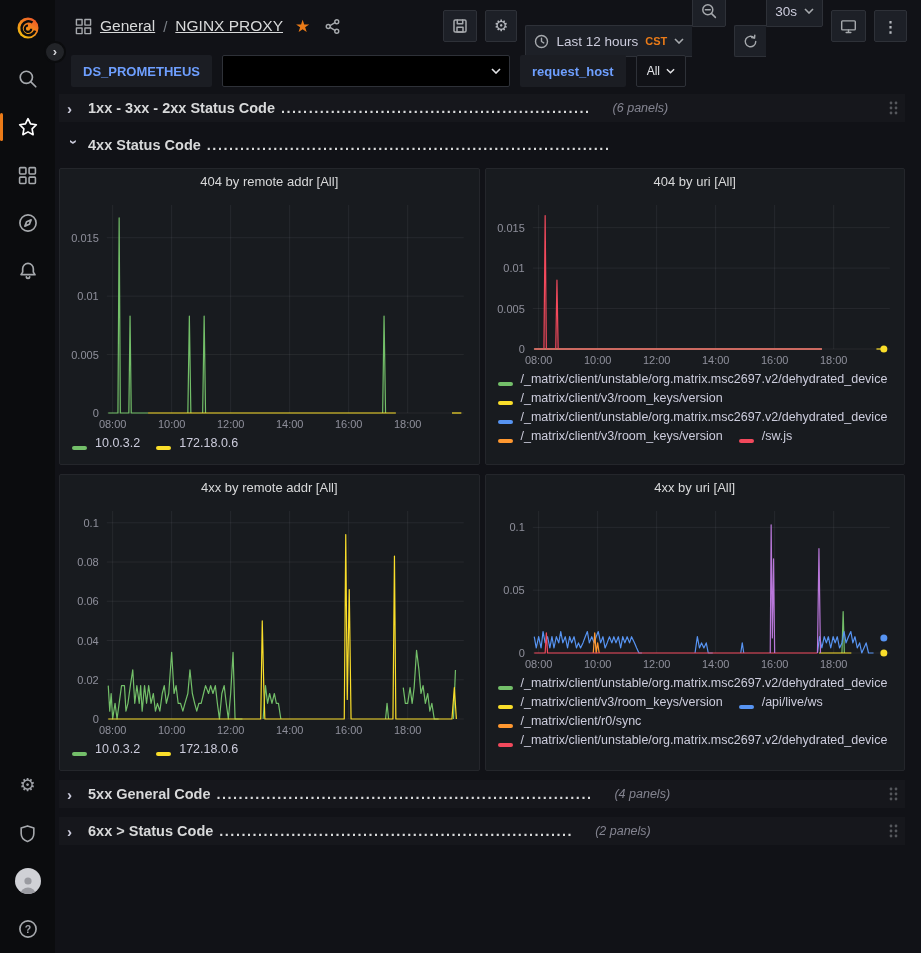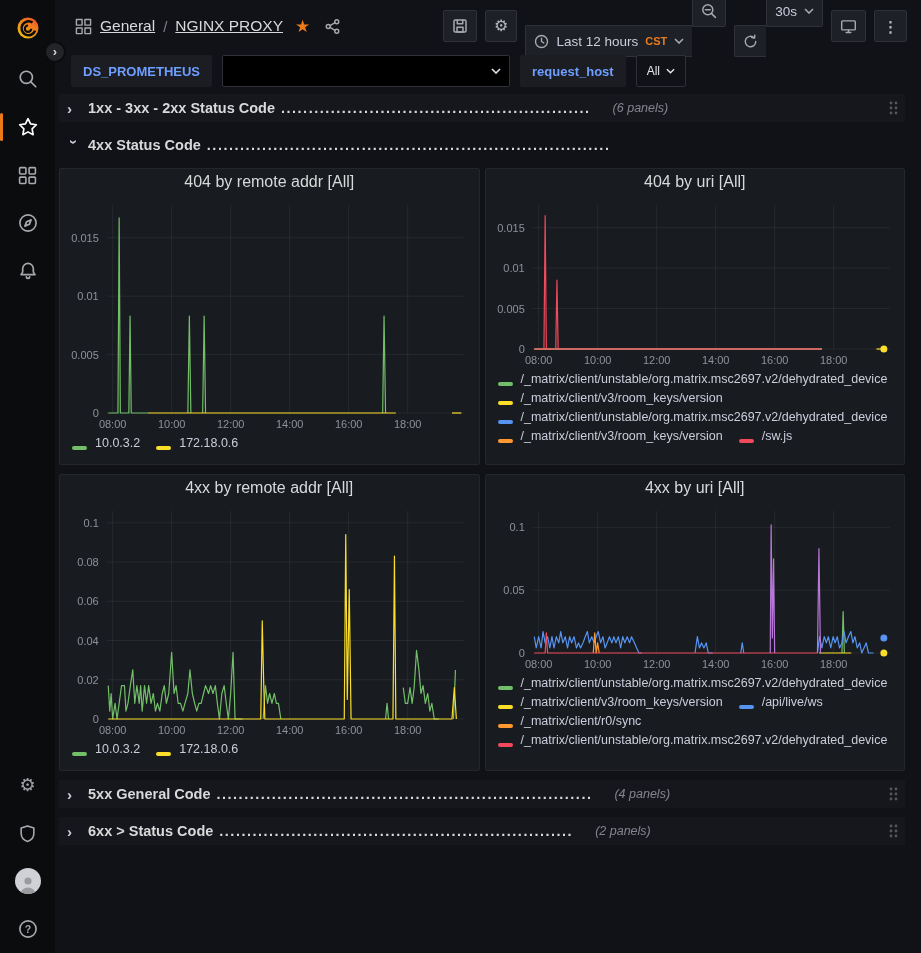--- a/index.html
+++ b/index.html
@@ -49,21 +49,21 @@
   .rowhdr { height:28px; display:flex; align-items:center; background:#16171c; margin-bottom:9px; padding:0 6px 0 8px; cursor:pointer; }
   .rowhdr .rchev { width:14px; color:#ccccdc; font-size:15px; font-weight:bold; display:inline-block; }
   .rchev.open { transform:rotate(90deg) translateX(1px); }
   .row-title { font-size:14.5px; font-weight:bold; color:#d8d9da; margin-left:7px; white-space:nowrap; }
   .row-dots { font-size:14.5px; font-weight:bold; color:#d8d9da; letter-spacing:1.5px; margin-left:6px; white-space:nowrap; overflow:hidden; }
   .row-count { font-style:italic; color:rgba(204,204,220,0.6); font-size:12.5px; margin-left:22px; white-space:nowrap; }
   .row-handle { margin-left:auto; color:#55575c; cursor:grab; flex-shrink:0; }
 
   .pgrid { display:grid; grid-template-columns:1fr 1fr; gap:5px; margin-bottom:9px; }
   .panel { height:297px; background:#181b1f; border:1px solid #24262b; border-radius:2px; overflow:hidden; display:flex; flex-direction:column; }
-  .panel-title { font-size:16px; font-weight:500; color:#d8d9da; text-align:center; height:26px; line-height:26px; cursor:pointer; flex-shrink:0; }
+  .panel-title { font-size:13px; font-weight:500; color:#d8d9da; text-align:center; height:26px; line-height:26px; cursor:pointer; flex-shrink:0; }
   svg.chart { display:block; width:100%; flex-shrink:0; }
   .legend { display:flex; flex-wrap:wrap; align-content:flex-start; column-gap:16px; row-gap:5px; padding:3px 8px 0 12px; overflow:hidden; flex:1; }
   .litem { display:flex; align-items:flex-end; gap:8px; white-space:nowrap; cursor:pointer; }
   .sw { width:15px; height:4px; border-radius:2px; flex-shrink:0; }
   .ll { font-size:12.5px; color:#ccccdc; }
 </style>
 </head>
 <body>
 
 <div class="app">

